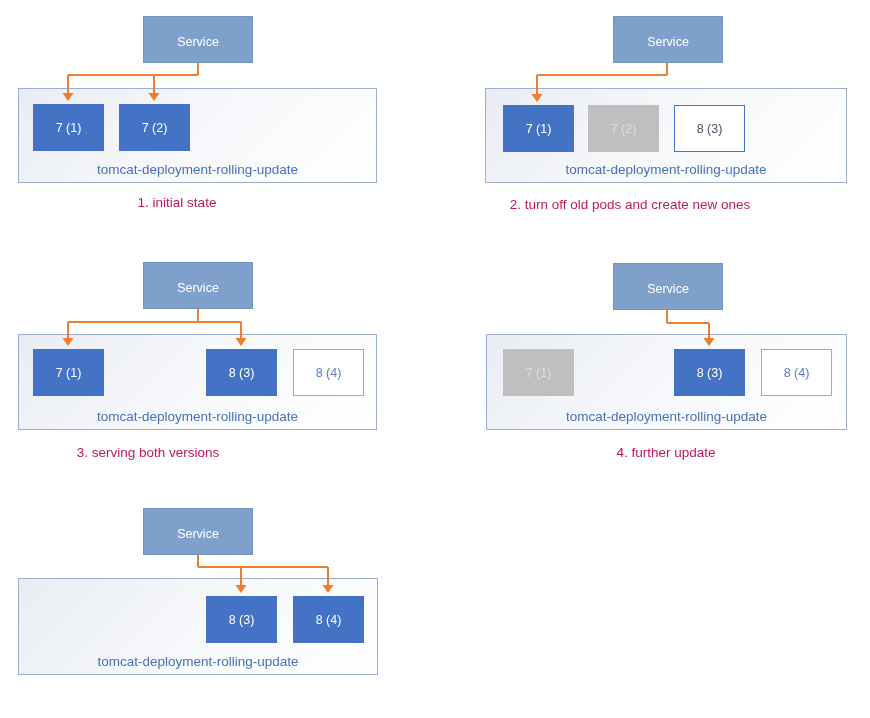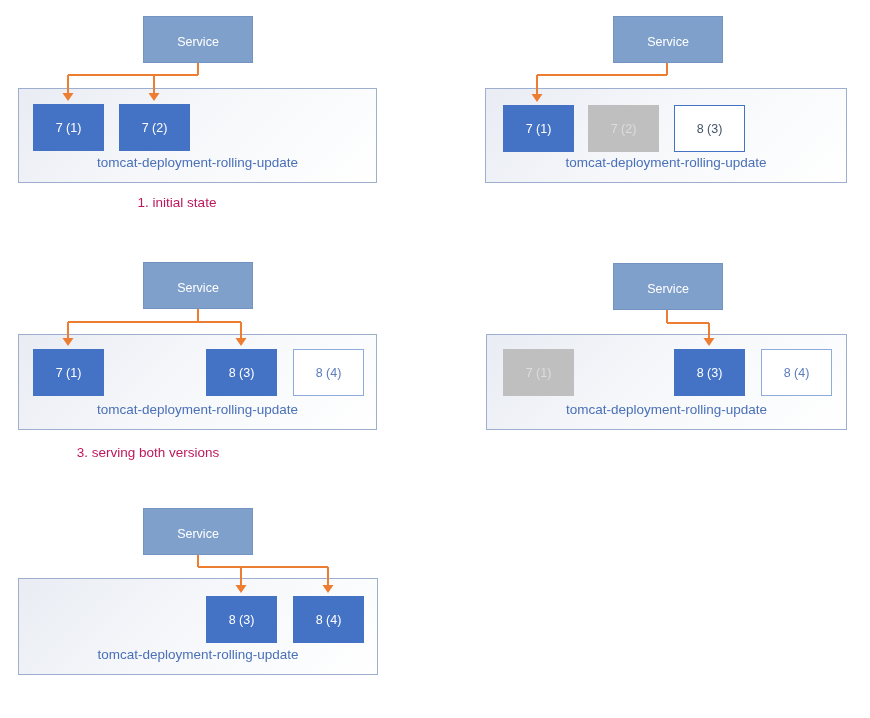--- a/index.html
+++ b/index.html
@@ -13,21 +13,21 @@
     display:flex; align-items:center; justify-content:center;
     box-sizing:border-box; padding-top:4px;
   }
   .box {
     position:absolute;
     border:1.3px solid #9DAECE;
     background:linear-gradient(135deg,#e9ecf3 0%,#f5f7fa 45%,#ffffff 100%);
     box-sizing:border-box;
   }
   .box-label {
-    position:absolute; left:0; right:0; bottom:12px;
+    position:absolute; left:0; right:0; bottom:5px;
     text-align:center; font-size:13.5px; color:#4A70B8;margin-top:44px;
   }
   .pod {
     position:absolute; width:71px; height:47px;
     display:flex; align-items:center; justify-content:center;
     font-size:12.5px; box-sizing:border-box; 
   }
   .pod-blue  { background:#4472C4; color:#ffffff; }
   .pod-gray  { background:#BFBFBF; color:#DCDCDC; }
   .pod-outline-strong { background:#ffffff; border:1.5px solid #4472C4; color:#44546A; }
@@ -79,20 +79,21 @@
       </div>
       <div class="box-label">tomcat-deployment-rolling-update</div>
     </div>
     <div class="svc" style="left:178px;top:16px">
       <span>Service</span>
     </div>
     <svg class="conn" viewBox="0 0 435 240">
       <path class="line" d="M232,63 V75 M102,75 H232 M102,75 V94"></path>
       <path class="head" d="M96.5,94 h11 L102,102 Z"></path>
     </svg>
+    <div class="caption" style="left:35px;top:197px">2. turn off old pods and create new ones</div>
   </div>
 
   <div class="panel" style="left:0;top:240px">
     <div class="box" style="left:18px;top:94px;width:359px;height:96px">
       <div class="pod pod-blue" style="left:14px;top:14px">
         <span>7 (1)</span>
       </div>
       <div class="pod pod-blue" style="left:187px;top:14px">
         <span>8 (3)</span>
       </div>
@@ -125,20 +126,21 @@
       </div>
       <div class="box-label">tomcat-deployment-rolling-update</div>
     </div>
     <div class="svc" style="left:178px;top:23px">
       <span>Service</span>
     </div>
     <svg class="conn" viewBox="0 0 435 240">
       <path class="line" d="M232,70 V83 M232,83 H274 M274,83 V98"></path>
       <path class="head" d="M268.5,98 h11 L274,106 Z"></path>
     </svg>
+    <div class="caption" style="left:71px;top:205px">4. further update</div>
   </div>
 
   <div class="panel" style="left:0;top:480px;height:238px">
     <div class="box" style="left:18px;top:98px;width:360px;height:97px">
       <div class="pod pod-blue" style="left:187px;top:17px">
         <span>8 (3)</span>
       </div>
       <div class="pod pod-blue" style="left:274px;top:17px">
         <span>8 (4)</span>
       </div>

